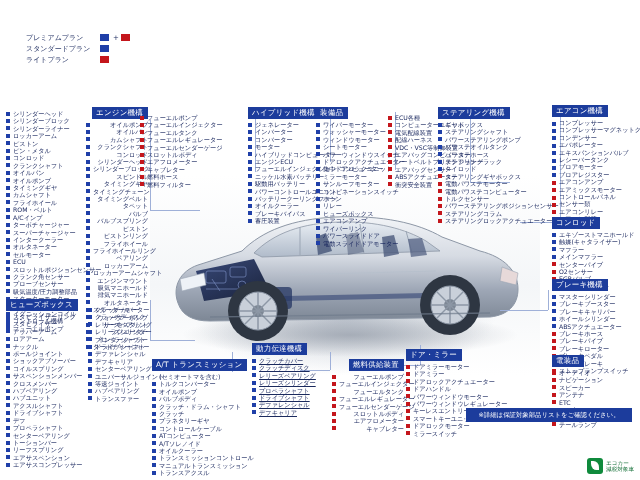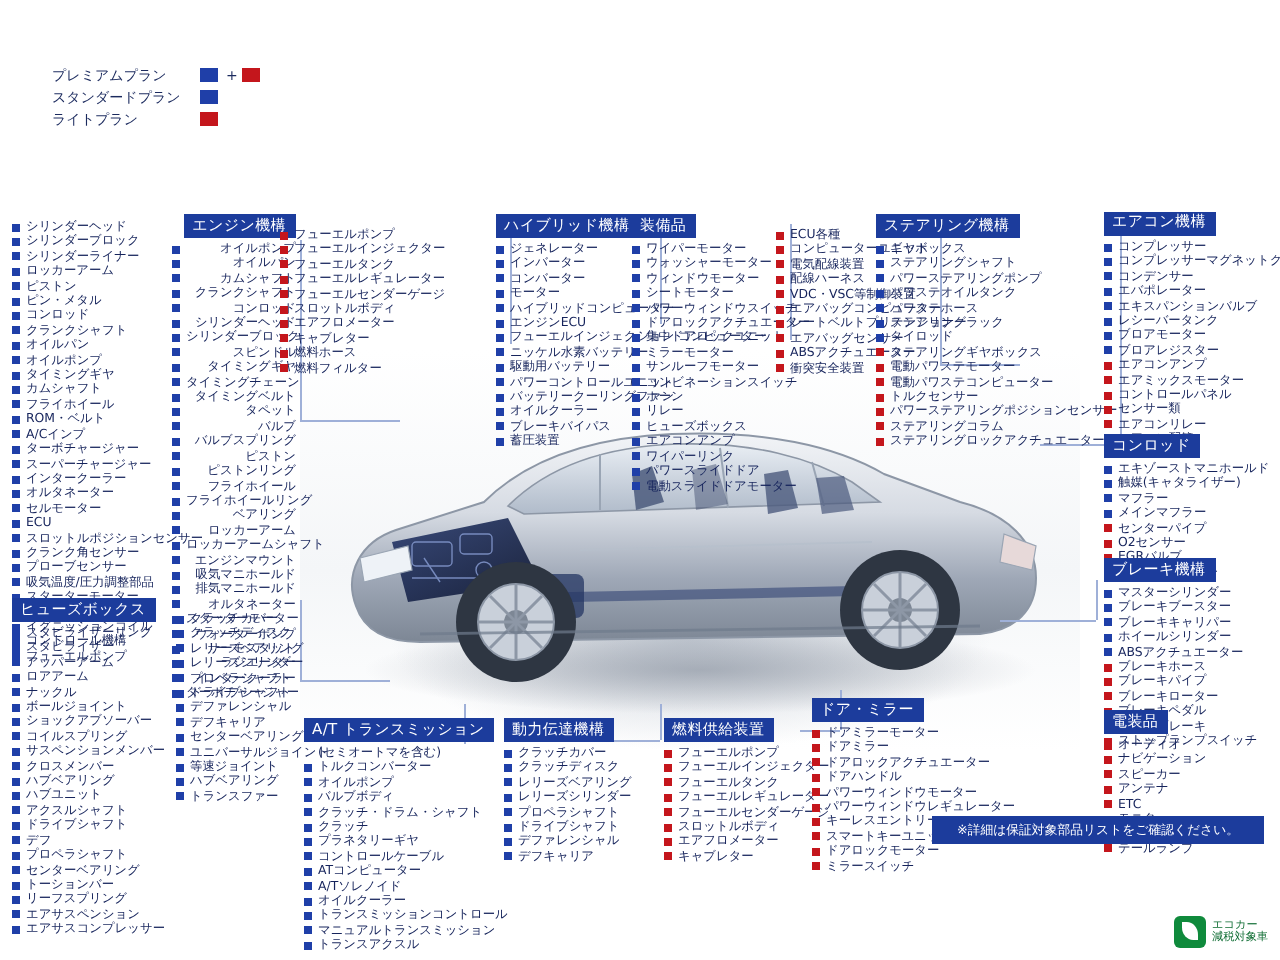--- a/index.html
+++ b/index.html
@@ -490,35 +490,35 @@
       <li>コントロールケーブル</li>
       <li>ATコンピューター</li>
       <li>A/Tソレノイド</li>
       <li>オイルクーラー</li>
       <li>トランスミッションコントロール</li>
       <li>マニュアルトランスミッション</li>
       <li>トランスアクスル</li>
     </ul>
   </div>
 
-  <div class="grp" style="left:252px;top:352px;width:78px;">
+  <div class="grp" style="left:252px;top:336px;width:78px;text-decoration:underline;">
     <span class="hdr">動力伝達機構</span>
     <ul>
       <li>クラッチカバー</li>
       <li>クラッチディスク</li>
       <li>レリーズベアリング</li>
       <li>レリーズシリンダー</li>
       <li>プロペラシャフト</li>
       <li>ドライブシャフト</li>
       <li>デファレンシャル</li>
       <li>デフキャリア</li>
     </ul>
   </div>
 
-  <div class="grp" style="left:332px;top:352px;width:72px;">
+  <div class="grp" style="left:332px;top:352px;width:72px;text-align:right;">
     <span class="hdr">燃料供給装置</span>
     <ul>
       <li class="red">フューエルポンプ</li>
       <li class="red">フューエルインジェクター</li>
       <li class="red">フューエルタンク</li>
       <li class="red">フューエルレギュレーター</li>
       <li class="red">フューエルセンダーゲージ</li>
       <li class="red">スロットルボディ</li>
       <li class="red">エアフロメーター</li>
       <li class="red">キャブレター</li>

